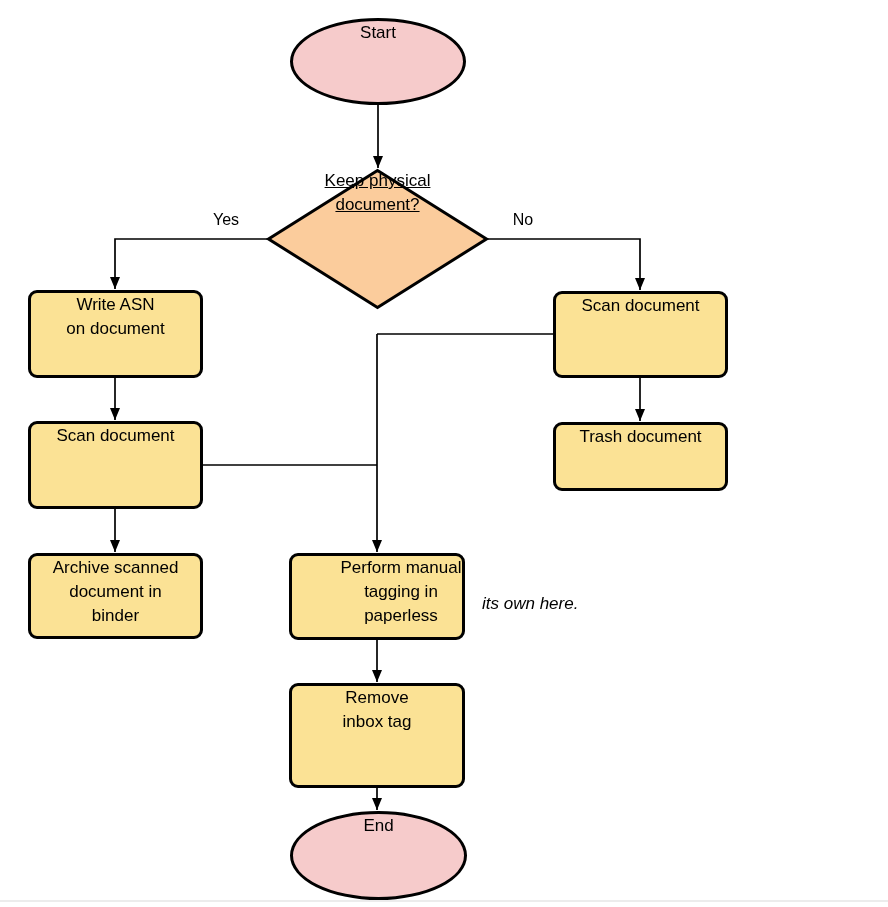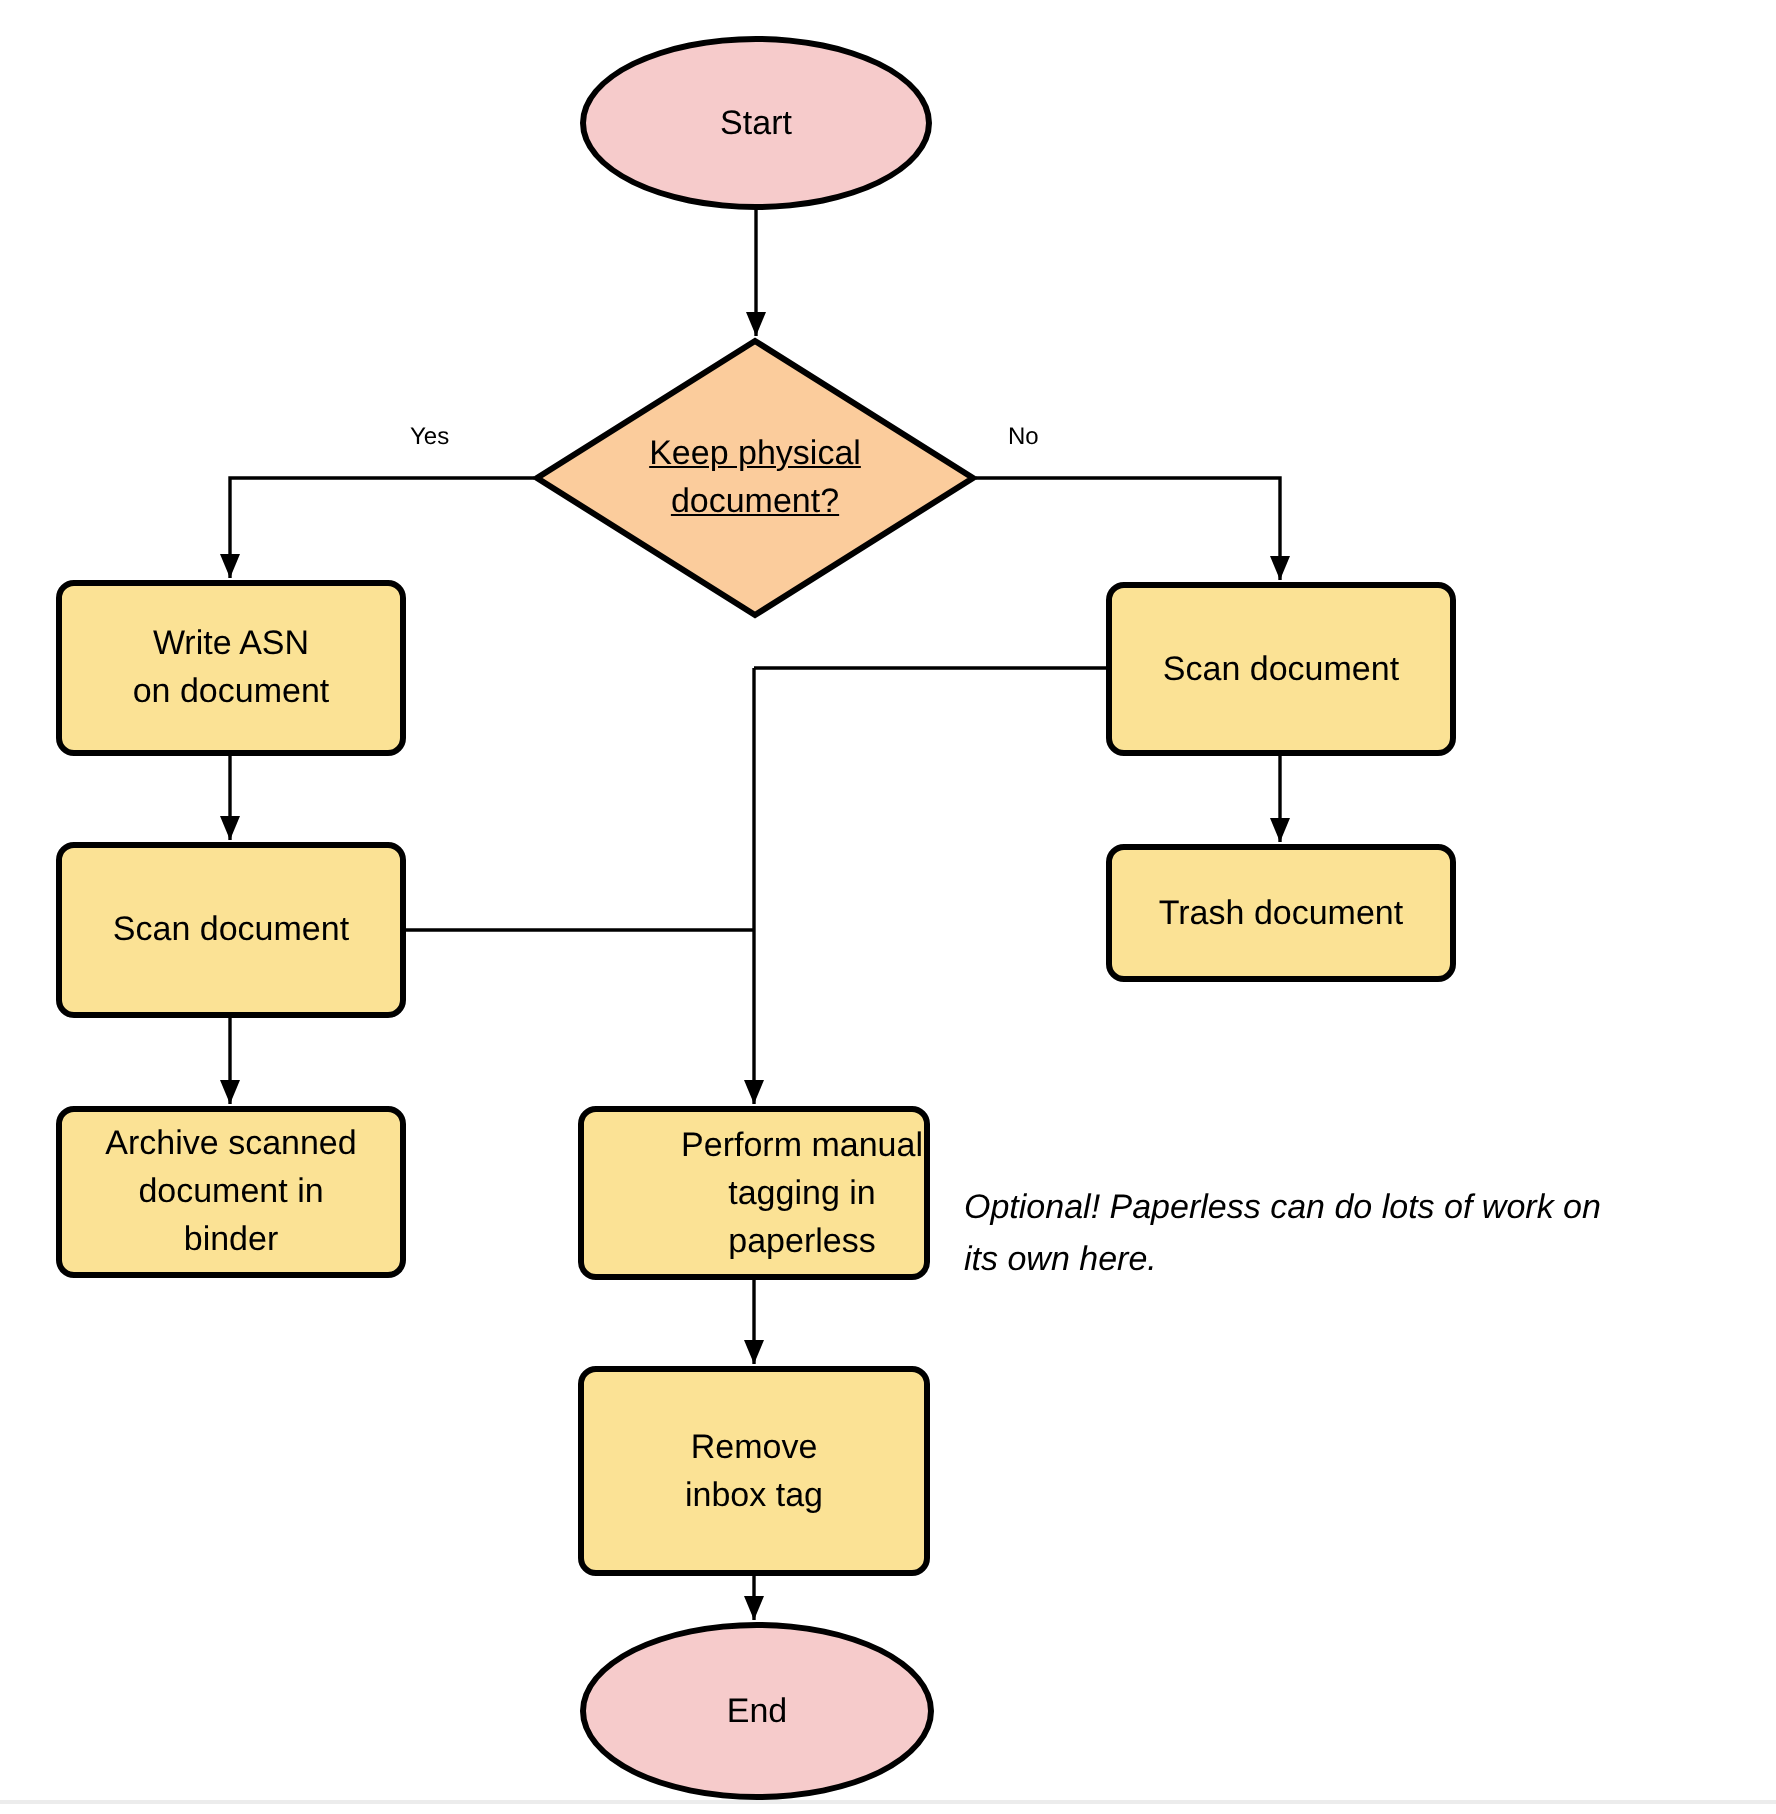--- a/index.html
+++ b/index.html
@@ -22,21 +22,20 @@
     pointer-events:none;
   }
   .edges polyline{
     fill:none;
     stroke:var(--stroke,#000);
     stroke-width:1.7;
   }
   .node{
     position:absolute;
     display:flex;
-    align-items:center;
     justify-content:center;
     text-align:center;
     box-sizing:border-box;
     font-size:17px;
     line-height:24px;
   }
   .terminal{
     background:var(--terminal_fill,#f6cbcb);
     border:3.5px solid var(--stroke,#000);
     border-radius:50%;
@@ -57,21 +56,22 @@
   }
   .decision polygon{
     fill:var(--decision_fill,#fbcc9c);
     stroke:var(--stroke,#000);
     stroke-width:3;
   }
   .decision .label-stack{position:relative;text-decoration:underline;}
   .label-stack span{display:block;}
   .edge-label{
     position:absolute;
-    font-size:12px;
+    font-size:16px;
+    text-align:center;
   }
   .note{
     position:absolute;
     font-size:17px;
     line-height:26px;
     font-style:italic;
   }
   .note span{display:block;}
   .divider{
     position:absolute;
@@ -151,21 +151,20 @@
 
   <div class="node process" style="left:289px;top:553px;width:176px;height:87px;padding-left:48px;">
     <div class="label-stack">
       <span>Perform manual</span>
       <span>tagging in</span>
       <span>paperless</span>
     </div>
   </div>
 
   <div class="note" style="left:482px;top:591px;width:402px;">
-    <span>Optional! Paperless can do lots of work on</span>
     <span>its own here.</span>
   </div>
 
   <div class="node process" style="left:289px;top:683px;width:176px;height:105px;">
     <div class="label-stack">
       <span>Remove</span>
       <span>inbox tag</span>
     </div>
   </div>
 

